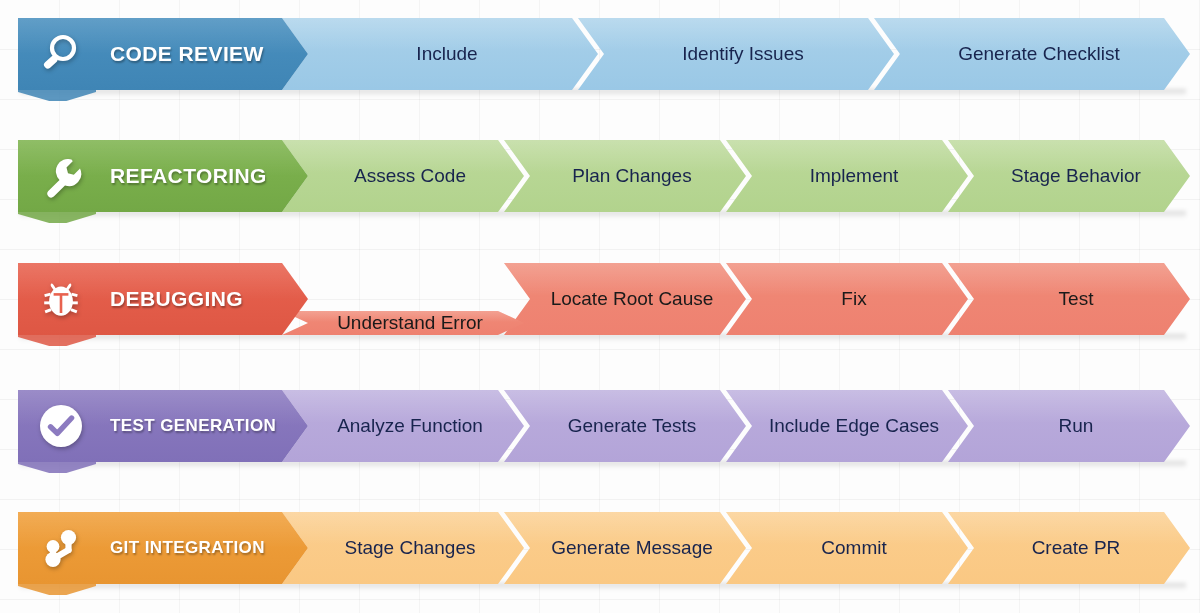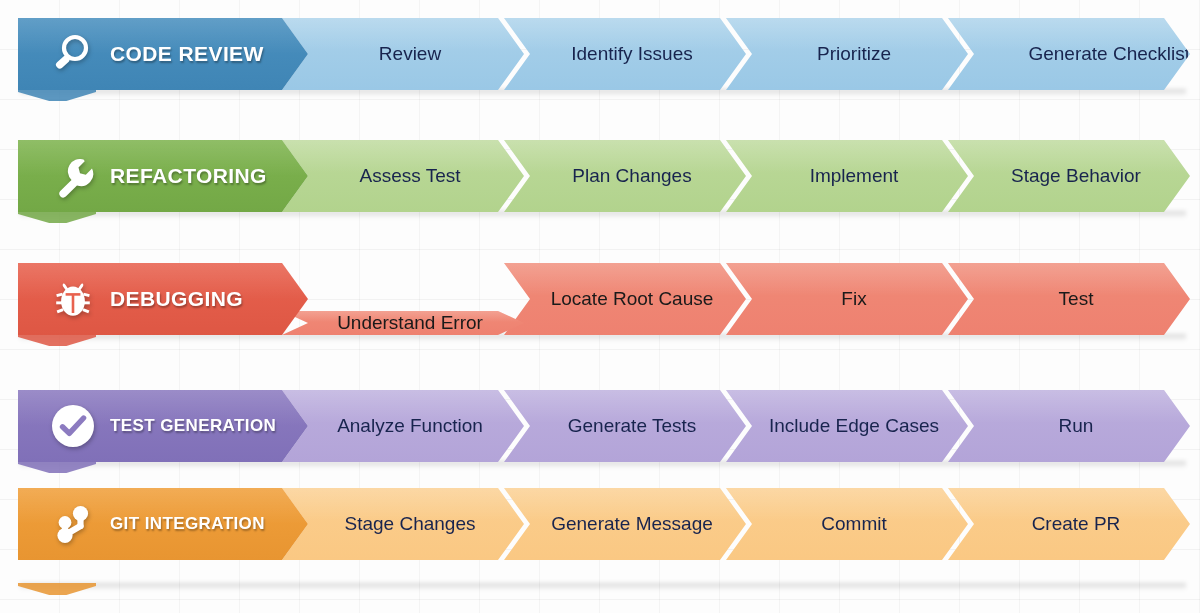--- a/index.html
+++ b/index.html
@@ -36,24 +36,25 @@
 
   
 
   
   .wf-label {
     position: relative;
     width: 290px;
     flex: 0 0 290px;
     display: flex;
     align-items: center;
-    padding-left: 32px;
+    padding-left: 20px;
     clip-path: polygon(0 0, calc(100% - 26px) 0, 100% 50%, calc(100% - 26px) 100%, 0 100%);
     filter: none;
     z-index: 5;
+    gap: 12px;
   }
 
   .wf-label::after {
     
     content: "";
     position: absolute;
     left: 0; top: 0; right: 0; height: 50%;
     background: linear-gradient(to bottom, rgba(255,255,255,0.13), rgba(255,255,255,0));
     pointer-events: none;
   }
@@ -155,47 +156,44 @@
         <span class="wf-label-icon">
           <svg width="44" height="44" viewBox="0 0 44 44" fill="none">
       <circle cx="24" cy="16" r="11" stroke="#fff" stroke-width="4.2" fill="none"></circle>
       <rect x="4" y="26.5" width="15" height="7.5" rx="3.4" fill="#fff" transform="rotate(-42 11.5 30)"></rect>
     </svg>
         </span>
         <span class="wf-label-text">CODE REVIEW</span>
       </div>
       <div class="wf-steps">
         <div class="wf-step" style="background: linear-gradient(rgb(169, 209, 234), rgb(154, 200, 230)); z-index: 4;">
-          <span class="wf-step-text" style="color: rgb(24, 36, 78);">Review</span>
+          <span class="wf-step-text" style="color: rgb(24, 36, 78);">Include</span>
         </div>
         <div class="wf-step" style="background: linear-gradient(rgb(169, 209, 234), rgb(154, 200, 230)); z-index: 3;">
           <span class="wf-step-text" style="color: rgb(24, 36, 78);">Identify Issues</span>
         </div>
-        <div class="wf-step" style="background: linear-gradient(rgb(169, 209, 234), rgb(154, 200, 230)); z-index: 2;">
-          <span class="wf-step-text" style="color: rgb(24, 36, 78);">Prioritize</span>
-        </div>
-        <div class="wf-step" style="background: linear-gradient(rgb(169, 209, 234), rgb(154, 200, 230)); z-index: 1; justify-content: flex-end;">
+        <div class="wf-step" style="background: linear-gradient(rgb(169, 209, 234), rgb(154, 200, 230)); z-index: 1;">
           <span class="wf-step-text" style="color: rgb(24, 36, 78);">Generate Checklist</span>
         </div>
       </div>
     </div>
     <div class="wf-shadow" style="top: 211px;"></div>
     <div class="wf-tail" style="top: 211px; background: rgb(115, 168, 70);"></div>
     <div class="wf-row" style="top: 140px;">
       <div class="wf-label" style="background: linear-gradient(rgb(127, 180, 80), rgb(115, 168, 70));">
         <span class="wf-label-icon">
           <svg width="44" height="44" viewBox="0 0 44 44" fill="none">
       <path d="M32.5 5.5a12.2 12.2 0 0 0-12 20.4L9.3 37.1a3.9 3.9 0 0 0 5.5 5.5l11.2-11.2A12.2 12.2 0 0 0 41 14.6l-6.2 6.2-5.8-1.5-1.5-5.8 6.2-6.2a12.3 12.3 0 0 0-1.2-1.8z" fill="#fff"></path>
     </svg>
         </span>
         <span class="wf-label-text">REFACTORING</span>
       </div>
       <div class="wf-steps">
         <div class="wf-step" style="background: linear-gradient(rgb(188, 217, 154), rgb(178, 211, 141)); z-index: 4;">
-          <span class="wf-step-text" style="color: rgb(24, 36, 78);">Assess Test</span>
+          <span class="wf-step-text" style="color: rgb(24, 36, 78);">Assess Code</span>
         </div>
         <div class="wf-step" style="background: linear-gradient(rgb(188, 217, 154), rgb(178, 211, 141)); z-index: 3;">
           <span class="wf-step-text" style="color: rgb(24, 36, 78);">Plan Changes</span>
         </div>
         <div class="wf-step" style="background: linear-gradient(rgb(188, 217, 154), rgb(178, 211, 141)); z-index: 2;">
           <span class="wf-step-text" style="color: rgb(24, 36, 78);">Implement</span>
         </div>
         <div class="wf-step" style="background: linear-gradient(rgb(188, 217, 154), rgb(178, 211, 141)); z-index: 1;">
           <span class="wf-step-text" style="color: rgb(24, 36, 78);">Stage Behavior</span>
         </div>
@@ -263,21 +261,21 @@
         <div class="wf-step" style="background: linear-gradient(rgb(187, 173, 221), rgb(179, 164, 216)); z-index: 2;">
           <span class="wf-step-text" style="color: rgb(24, 36, 78);">Include Edge Cases</span>
         </div>
         <div class="wf-step" style="background: linear-gradient(rgb(187, 173, 221), rgb(179, 164, 216)); z-index: 1;">
           <span class="wf-step-text" style="color: rgb(24, 36, 78);">Run</span>
         </div>
       </div>
     </div>
     <div class="wf-shadow" style="top: 583px;"></div>
     <div class="wf-tail" style="top: 583px; background: rgb(232, 149, 49);"></div>
-    <div class="wf-row" style="top: 488px;">
+    <div class="wf-row" style="top: 512px;">
       <div class="wf-label" style="background: linear-gradient(rgb(240, 160, 60), rgb(232, 149, 49));">
         <span class="wf-label-icon">
           <svg width="44" height="44" viewBox="0 0 44 44" fill="none">
       <g stroke="#fff" stroke-width="6.2" stroke-linecap="round" fill="none">
         <line x1="29.5" y1="12.5" x2="29.5" y2="24"></line>
         <line x1="29.5" y1="24" x2="14" y2="33"></line>
         <line x1="14" y1="33" x2="14" y2="21.5"></line>
       </g>
       <g fill="#fff">
         <circle cx="29.5" cy="11.5" r="7.6"></circle>

